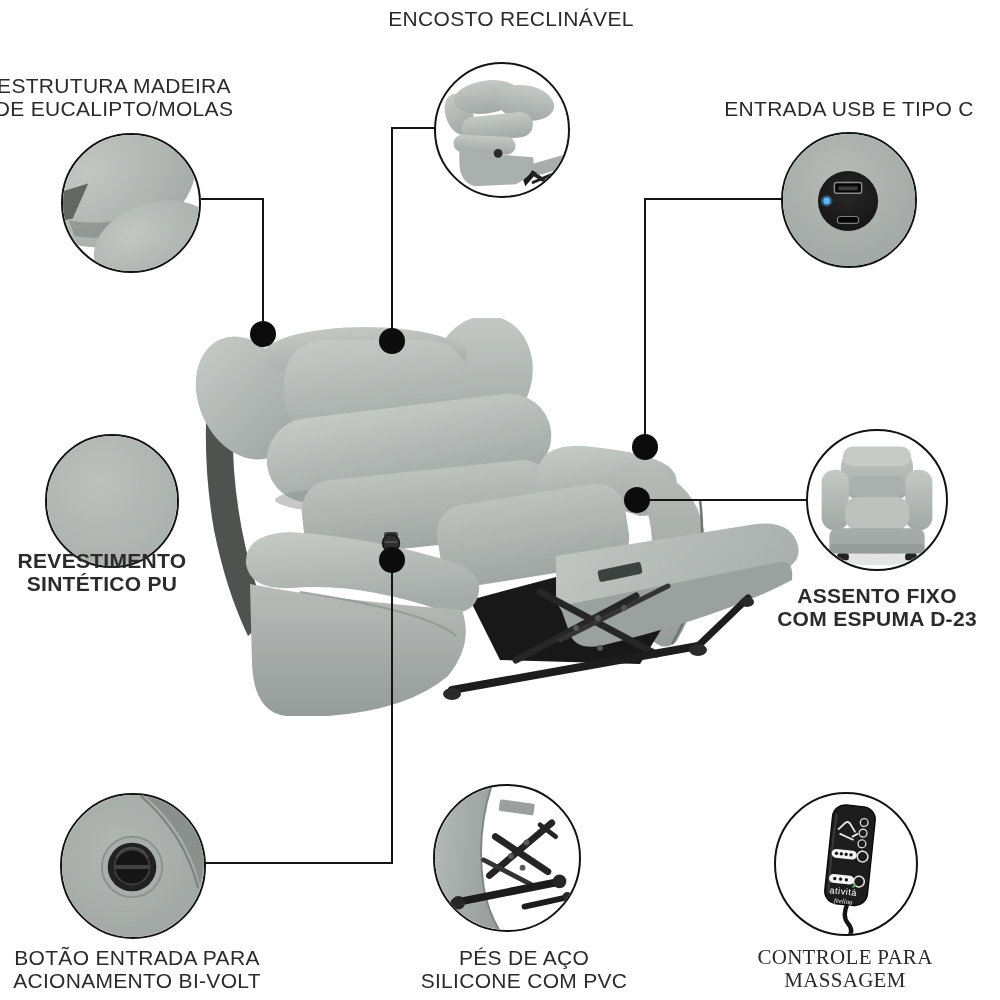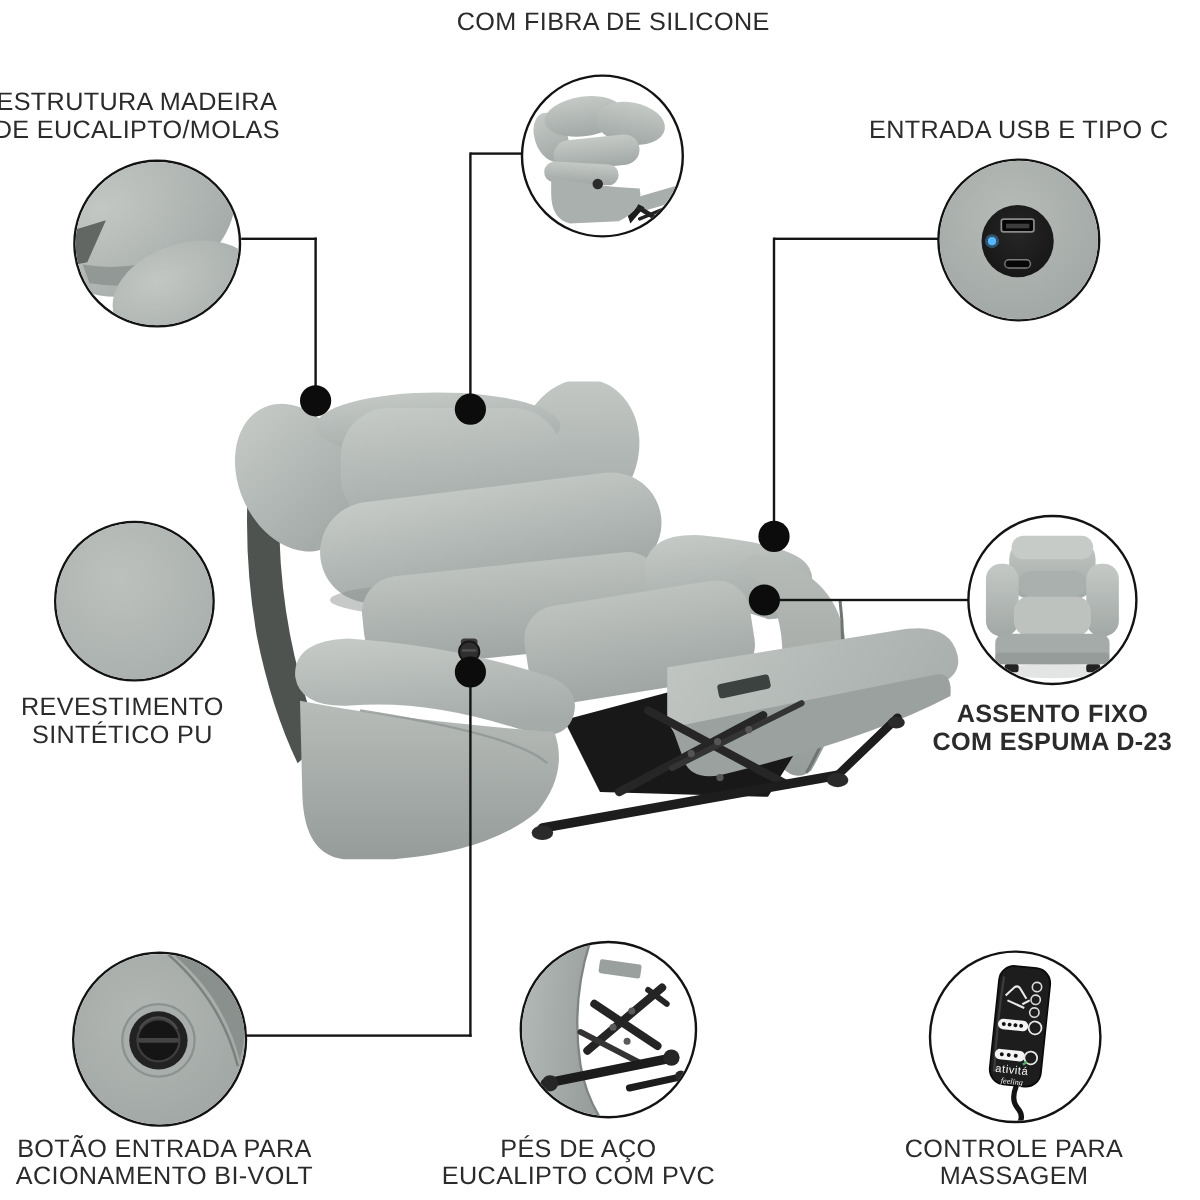--- a/index.html
+++ b/index.html
@@ -304,50 +304,50 @@
           <circle cx="88" cy="89" r="5.5" stroke="#e9e9e9" stroke-width="1.5" fill="none"></circle>
         </g>
         <text x="73" y="104" font-size="9.5" fill="#fdfdfd" text-anchor="middle" letter-spacing="0.5" font-family="Liberation Sans, sans-serif">ativitá</text>
         <path d="M82,95.5 L85,92.5" stroke="#53b25e" stroke-width="2"></path>
         <text x="74" y="113" font-size="7" fill="#eeeeee" text-anchor="middle" font-style="italic" font-family="Liberation Serif, serif">feeling</text>
       </g>
     </svg>
   </div>
 
   <div class="label" style="left:511px;top:7px;">
-    <span>COM FIBRA DE SILICONE</span>
+    <span>ENCOSTO RECLINÁVEL</span>
   </div>
 
   <div class="label" style="left:114px;top:74px;">
     <span>ESTRUTURA MADEIRA</span>
     <span>DE EUCALIPTO/MOLAS</span>
   </div>
 
   <div class="label" style="left:849px;top:97px;text-align:center;">
     <span>ENTRADA USB E TIPO C</span>
   </div>
 
-  <div class="label" style="left:102px;top:578px;">
+  <div class="label" style="left:102px;top:549px;font-weight:bold;">
     <span>REVESTIMENTO</span>
     <span>SINTÉTICO PU</span>
   </div>
 
   <div class="label" style="left:877px;top:584px;font-weight:bold;">
     <span>ASSENTO FIXO</span>
     <span>COM ESPUMA D-23</span>
   </div>
 
   <div class="label" style="left:137px;top:946px;">
     <span>BOTÃO ENTRADA PARA</span>
     <span>ACIONAMENTO BI-VOLT</span>
   </div>
 
-  <div class="label" style="left:482px;top:946px;">
+  <div class="label" style="left:524px;top:946px;">
     <span>PÉS DE AÇO</span>
-    <span>EUCALIPTO COM PVC</span>
-  </div>
-
-  <div class="label" style="left:845px;top:946px;">
+    <span>SILICONE COM PVC</span>
+  </div>
+
+  <div class="label" style="left:845px;top:946px;font-family:Liberation Serif, serif;">
     <span>CONTROLE PARA</span>
     <span>MASSAGEM</span>
   </div>
 
 </div>
 
 </body></html>

